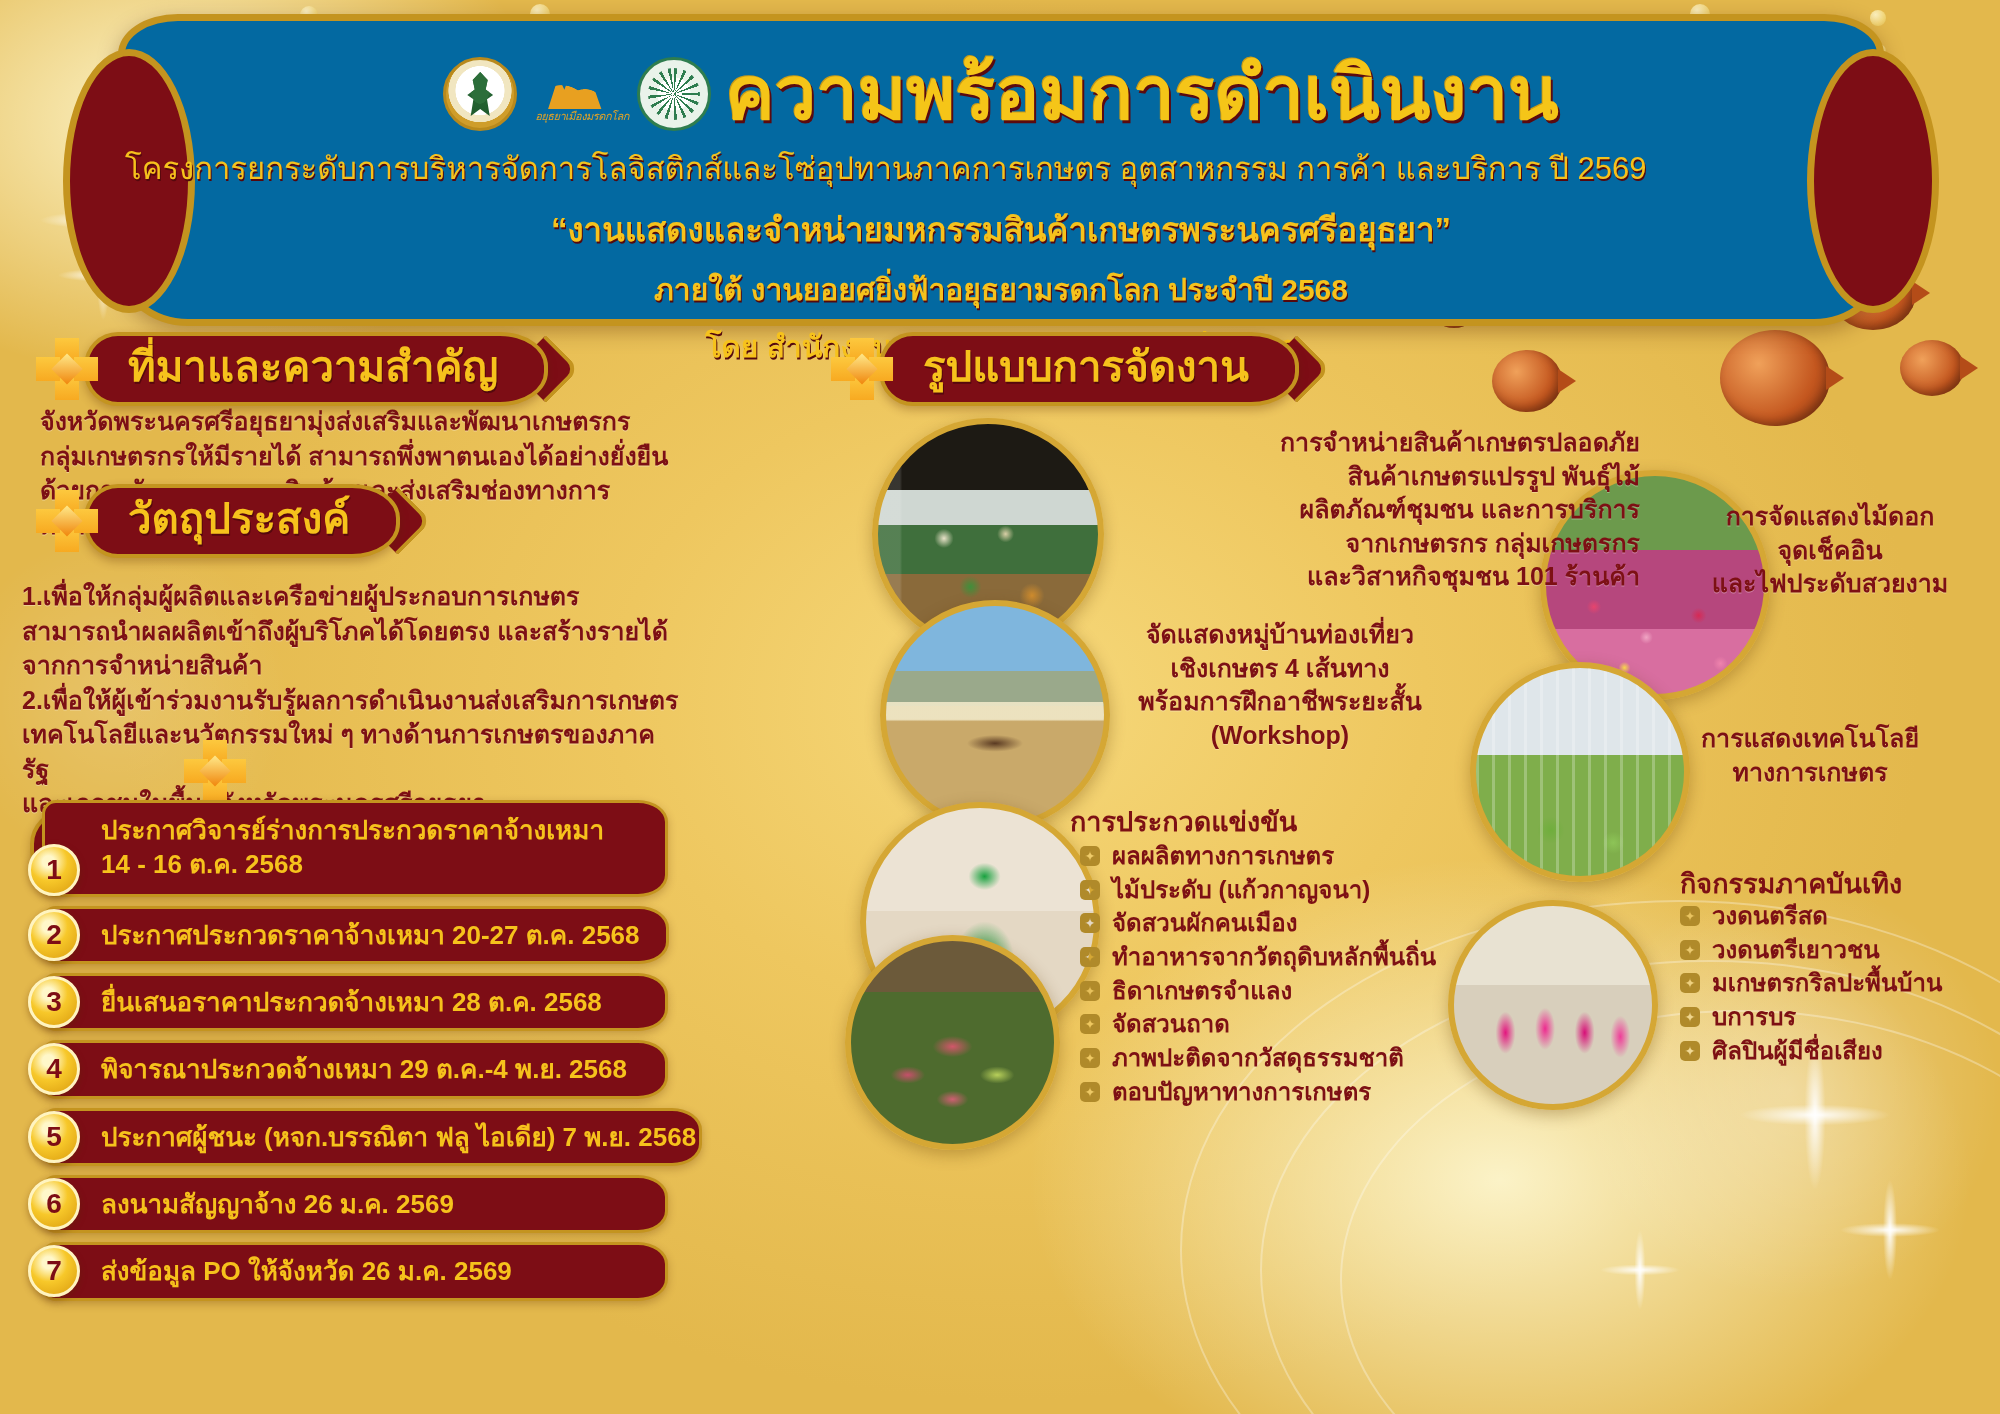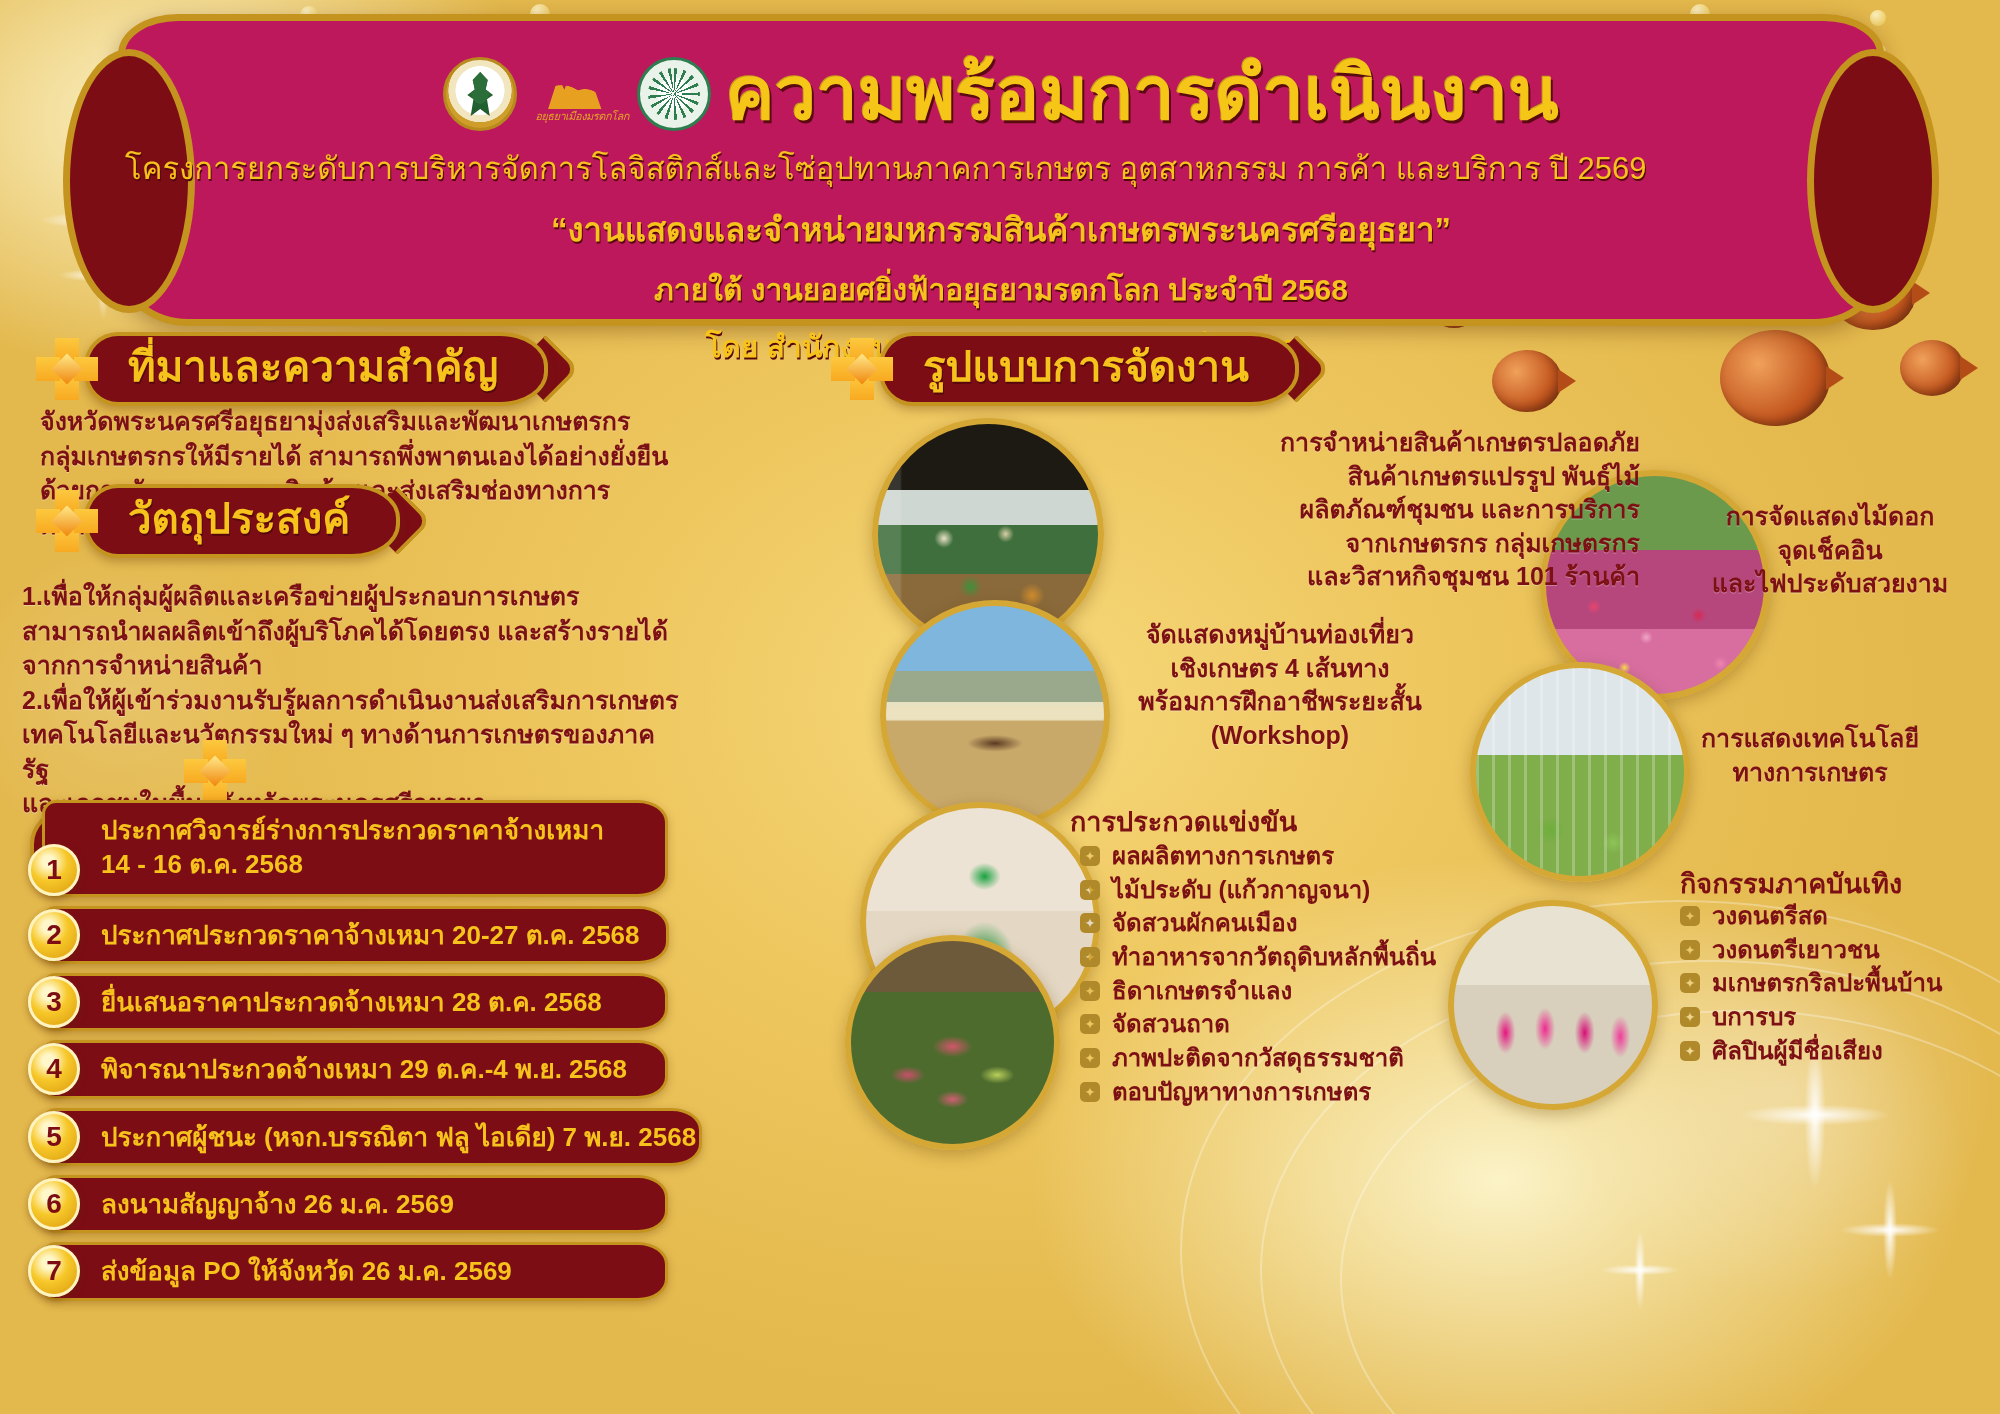--- a/index.html
+++ b/index.html
@@ -29,21 +29,21 @@
     content:""; position:absolute; left:50%; top:50%;
     background:radial-gradient(closest-side, rgba(255,255,255,.95), rgba(255,255,255,0));
     transform:translate(-50%,-50%);
   }
   .sparkle::before { width:100%; height:14%; }
   .sparkle::after  { width:14%;  height:100%; }
 
   
   .banner {
     position:absolute; left:118px; top:14px; width:1766px; height:312px;
-    background:#be185d;
+    background:#0369a1;
     border:7px solid #c4941f;
     border-radius:60px 60px 70px 70px / 40px 40px 60px 60px;
     box-shadow:0 6px 20px rgba(90,40,0,.35);
     z-index:4;
   }
   .banner::before, .banner::after {
     content:""; position:absolute; top:28px; width:118px; height:250px;
     background:#7d0d15; border:7px solid #c4941f; border-radius:50%;
     z-index:-1;
   }

